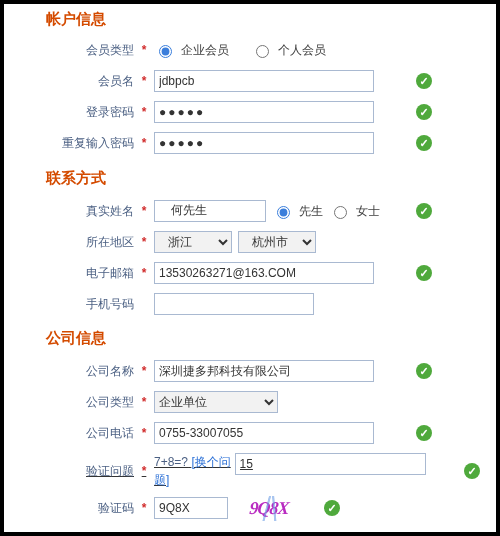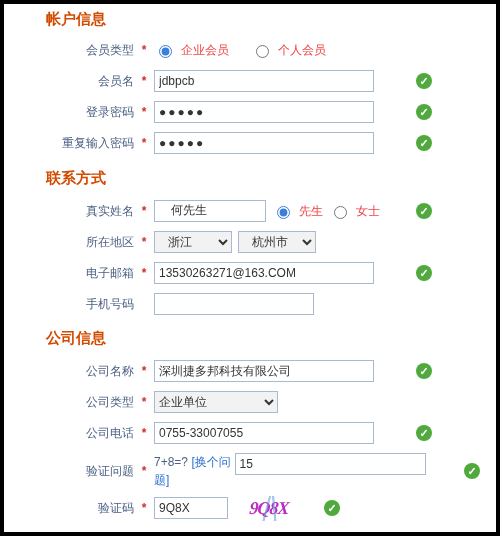--- a/index.html
+++ b/index.html
@@ -72,21 +72,21 @@
   }
   .sel.w-md{width:124px;}
   .sel.w-sm{width:78px;padding-left:9px;}
   .tick{
     width:16px;height:16px;border-radius:50%;
     background:#4fa93c;position:relative;display:inline-block;flex:none;
   }
   .tick:after{
     content:"✓";color:#fff;font:bold 11px/16px Arial;position:absolute;left:0;right:0;text-align:center;
   }
-  .radio-lbl{color:#ef4444;}
+  .radio-lbl{color:#404040;}
   .captcha-stack{
     display:flex;flex-direction:row;gap:1px;
   }
   .captcha-q{color:#4a5f82;}
   .change-q{color:#2a6fd6;}
   .captcha-img{
     width:70px;height:25px;background:#fff;
     display:inline-flex;align-items:center;justify-content:center;
     font:italic bold 18px Georgia,serif;color:#b92bc1;
     transform:skewX(-5deg);letter-spacing:-1px;
@@ -222,21 +222,21 @@
   <div class="row">
     <div class="lbl">公司电话</div>
     <div class="star">*</div>
     <div class="ctrl">
       <input class="text w-lg" value="0755-33007055" style="">
       <span style="width:30px"></span>
       <span class="tick"></span>
     </div>
   </div>
 
-  <div class="row" style="margin-top:6px;">
+  <div class="row" style="margin-top:6px;text-decoration:underline;">
     <div class="lbl">验证问题</div>
     <div class="star">*</div>
     <div class="ctrl">
       <div class="captcha-stack">
         <div>
           <span class="captcha-q">7+8=?</span>
           <span class="change-q">[换个问题]</span>
         </div>
         <input class="text w-lg" value="15" style="">
       </div>

